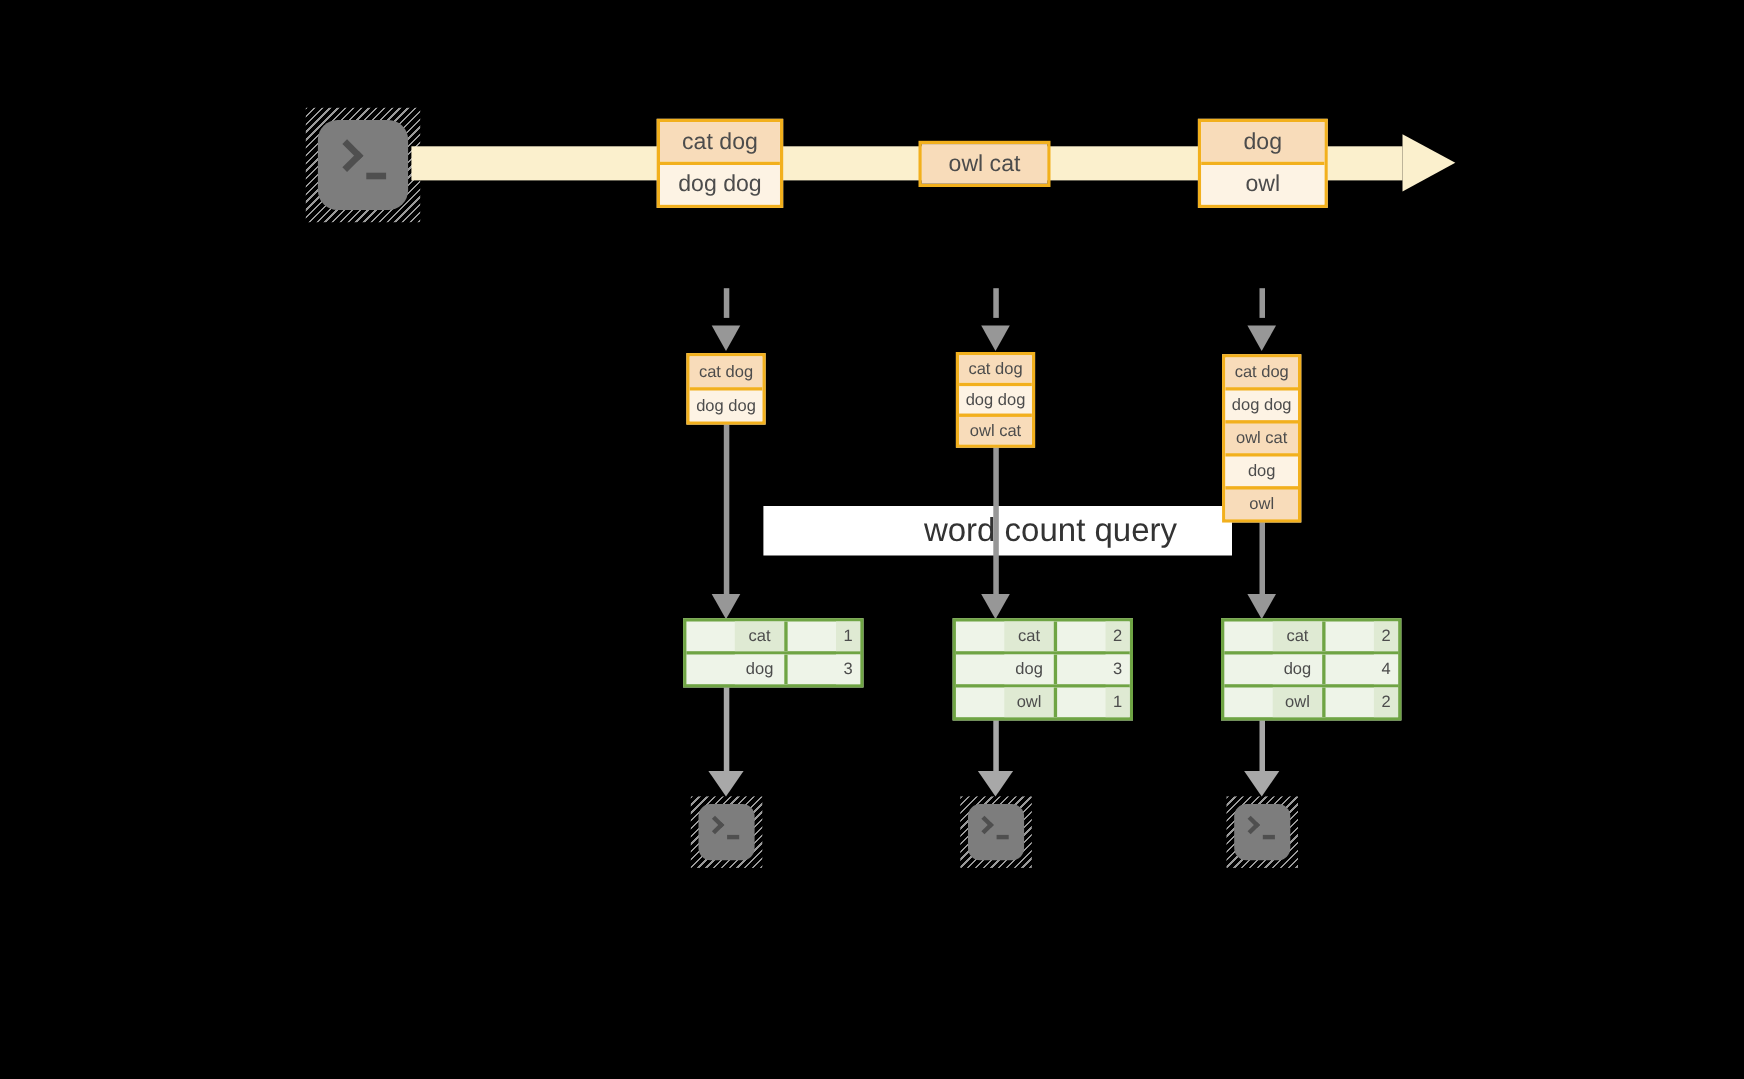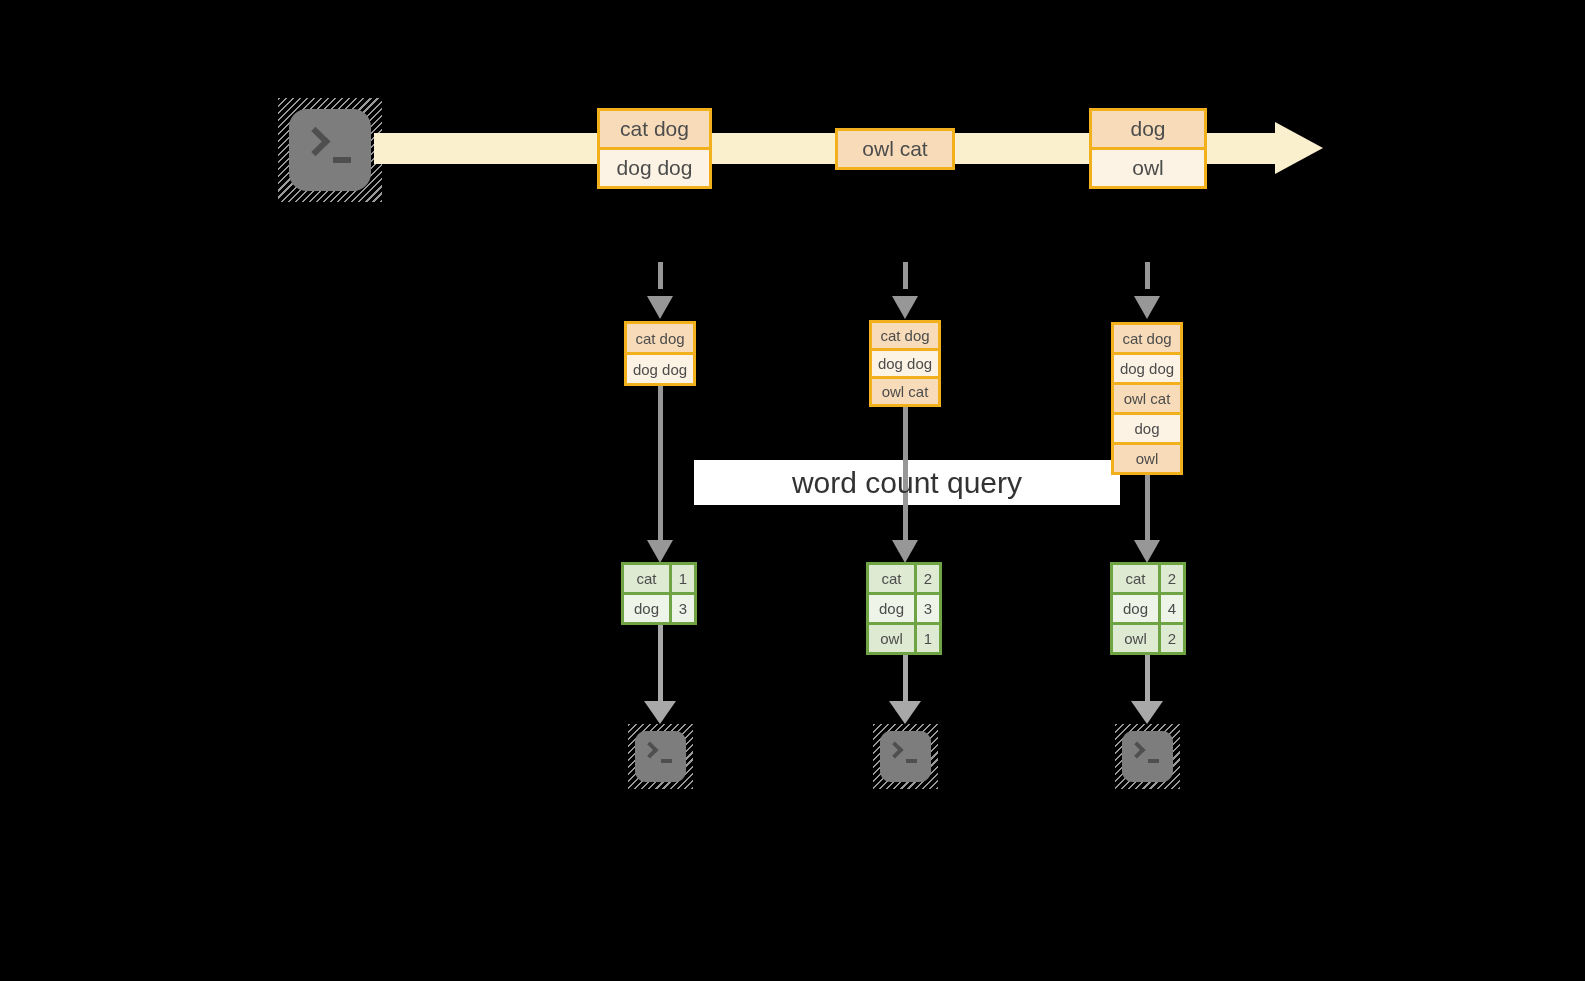--- a/index.html
+++ b/index.html
@@ -47,27 +47,27 @@
   .vline{position:absolute;width:5px;background:var(--arrow_gray);z-index:2;}
   .vline.lite{background:var(--arrow_light_gray);}
   .ahead{position:absolute;width:0;height:0;z-index:2;
     border-left:13px solid transparent;border-right:13px solid transparent;
     border-top:23px solid var(--arrow_gray);}
   .ahead.lite{border-left-width:16px;border-right-width:16px;border-top-color:var(--arrow_light_gray);}
   
   .banner{position:absolute;left:694px;top:460px;width:426px;height:45px;background:var(--banner_bg);}
   .banner span{position:absolute;z-index:4;left:0;top:0;width:100%;height:100%;
     display:flex;align-items:center;justify-content:center;
-    font-size:30px;color:var(--query_text);}
+    font-size:30px;color:var(--query_text);padding-left:48px;}
   
   .gtable{position:absolute;border:3px solid var(--green_border);z-index:3;background:var(--green_light);}
   .grow{display:flex;}
   .grow + .grow{border-top:3px solid var(--green_border);}
   .grow .cell{height:27px;display:flex;align-items:center;justify-content:center;
-    font-size:15px;color:var(--text_dark);}
+    font-size:15px;color:var(--text_dark);margin-left:44px;}
   .cell.word{width:45px;border-right:3px solid var(--green_border);}
   .cell.num{width:22px;}
   .grow.dark .cell{background:var(--green_dark);}
   .grow.light .cell{background:var(--green_light);}
 </style>
 </head>
 <body>
 
 <div class="canvas">
 

